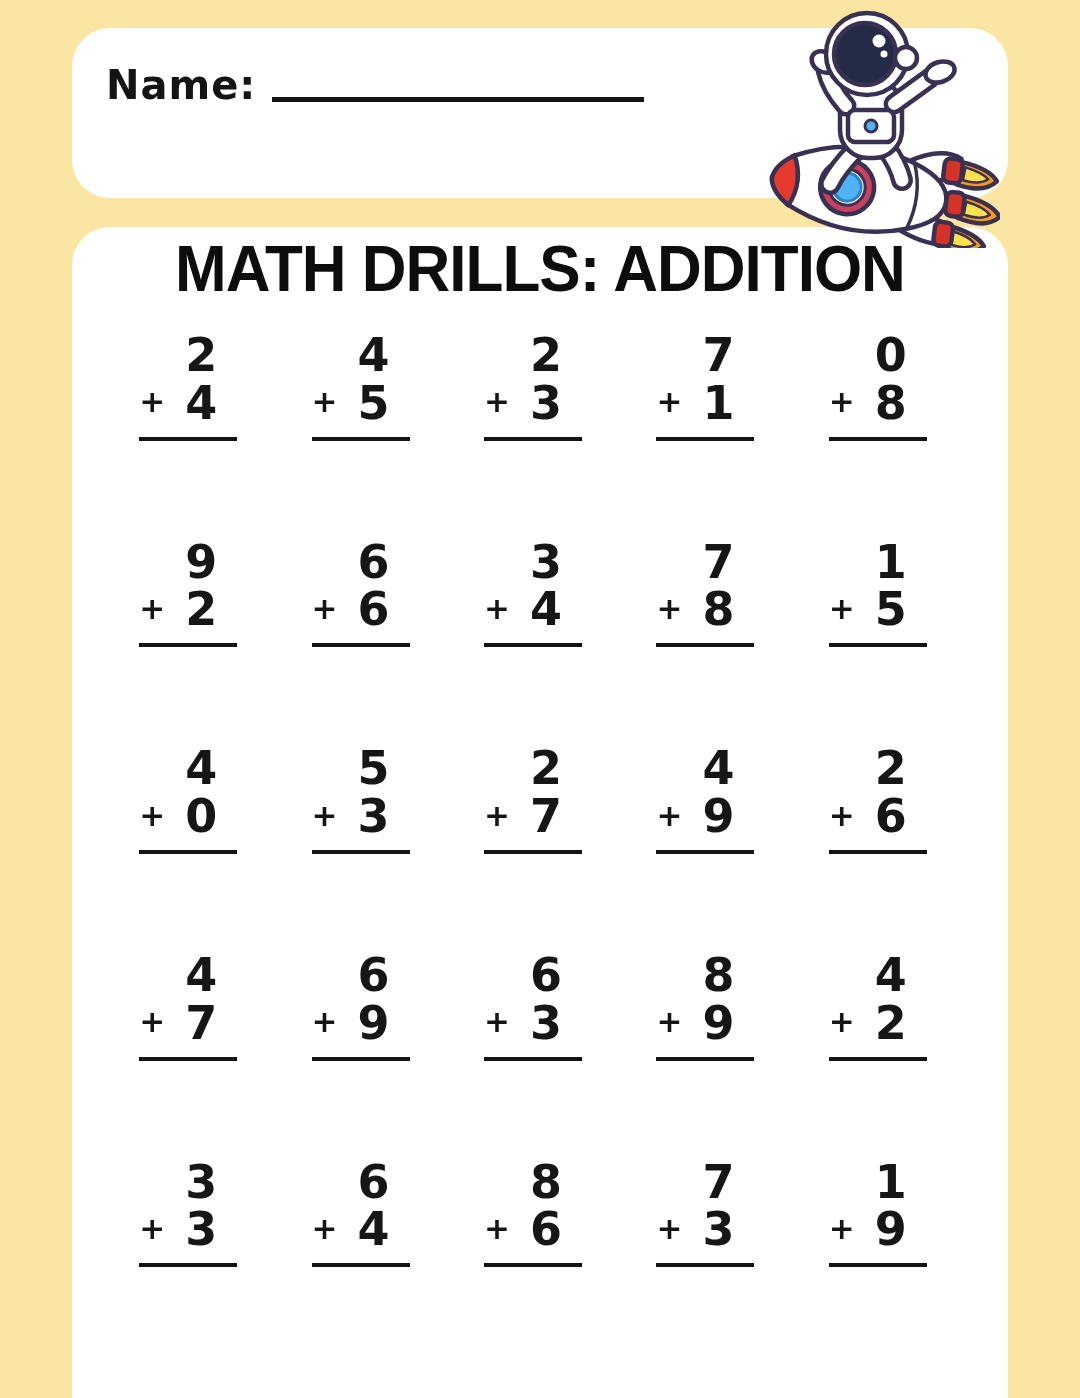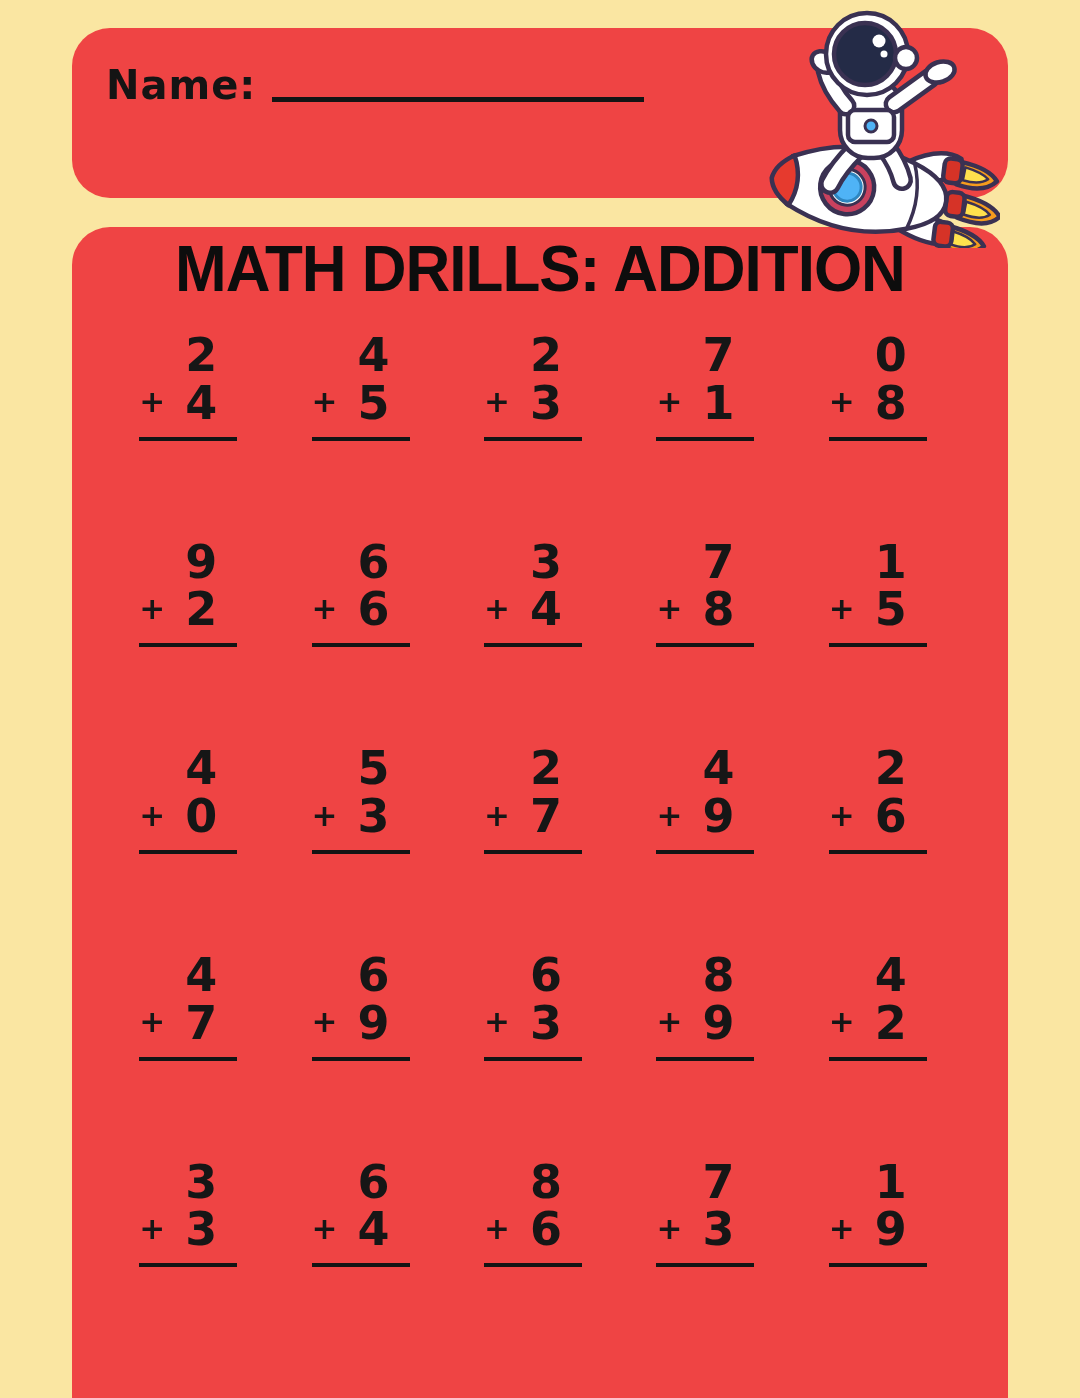--- a/index.html
+++ b/index.html
@@ -6,21 +6,21 @@
   body{
     width:1080px;height:1398px;
     background:#fae6a2;
     font-family:"DejaVu Sans", sans-serif;
     position:relative;
     overflow:hidden;
   }
   .card{
     position:absolute;
     left:72px;width:936px;
-    background:#ef4444;
+    background:#ffffff;
     border-radius:38px;
   }
   .name-card{ top:28px; height:170px; }
   .name-row{
     display:flex;align-items:flex-end;
     padding:34px 0 0 34px;
   }
   .name-label{
     font-size:40px;font-weight:700;color:#141414;
     letter-spacing:1px;

